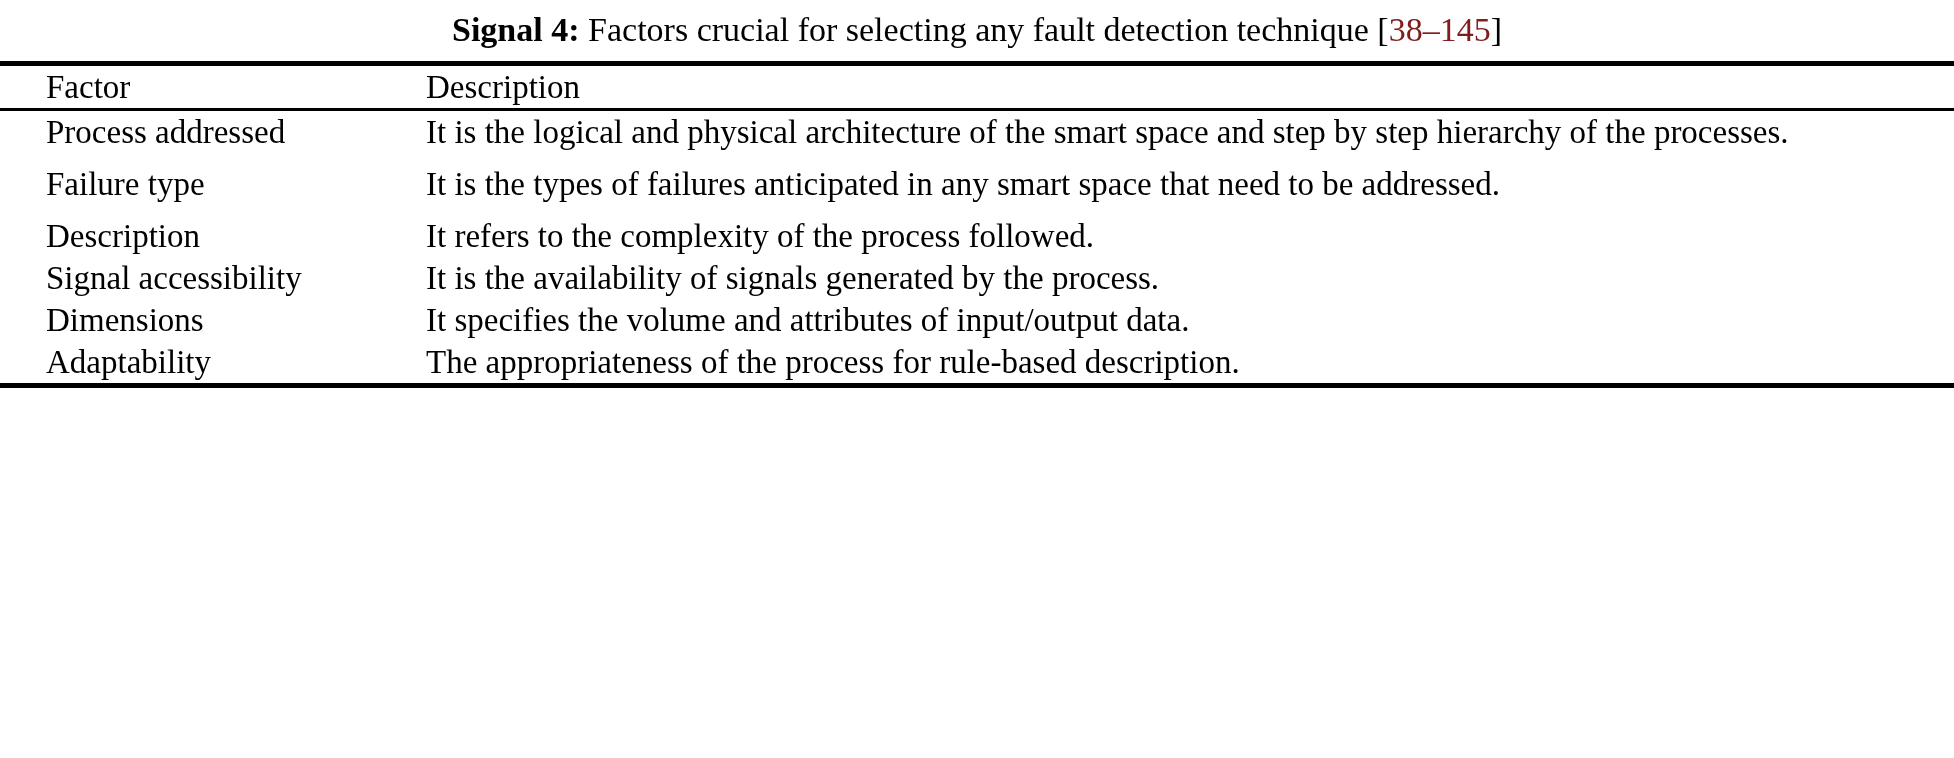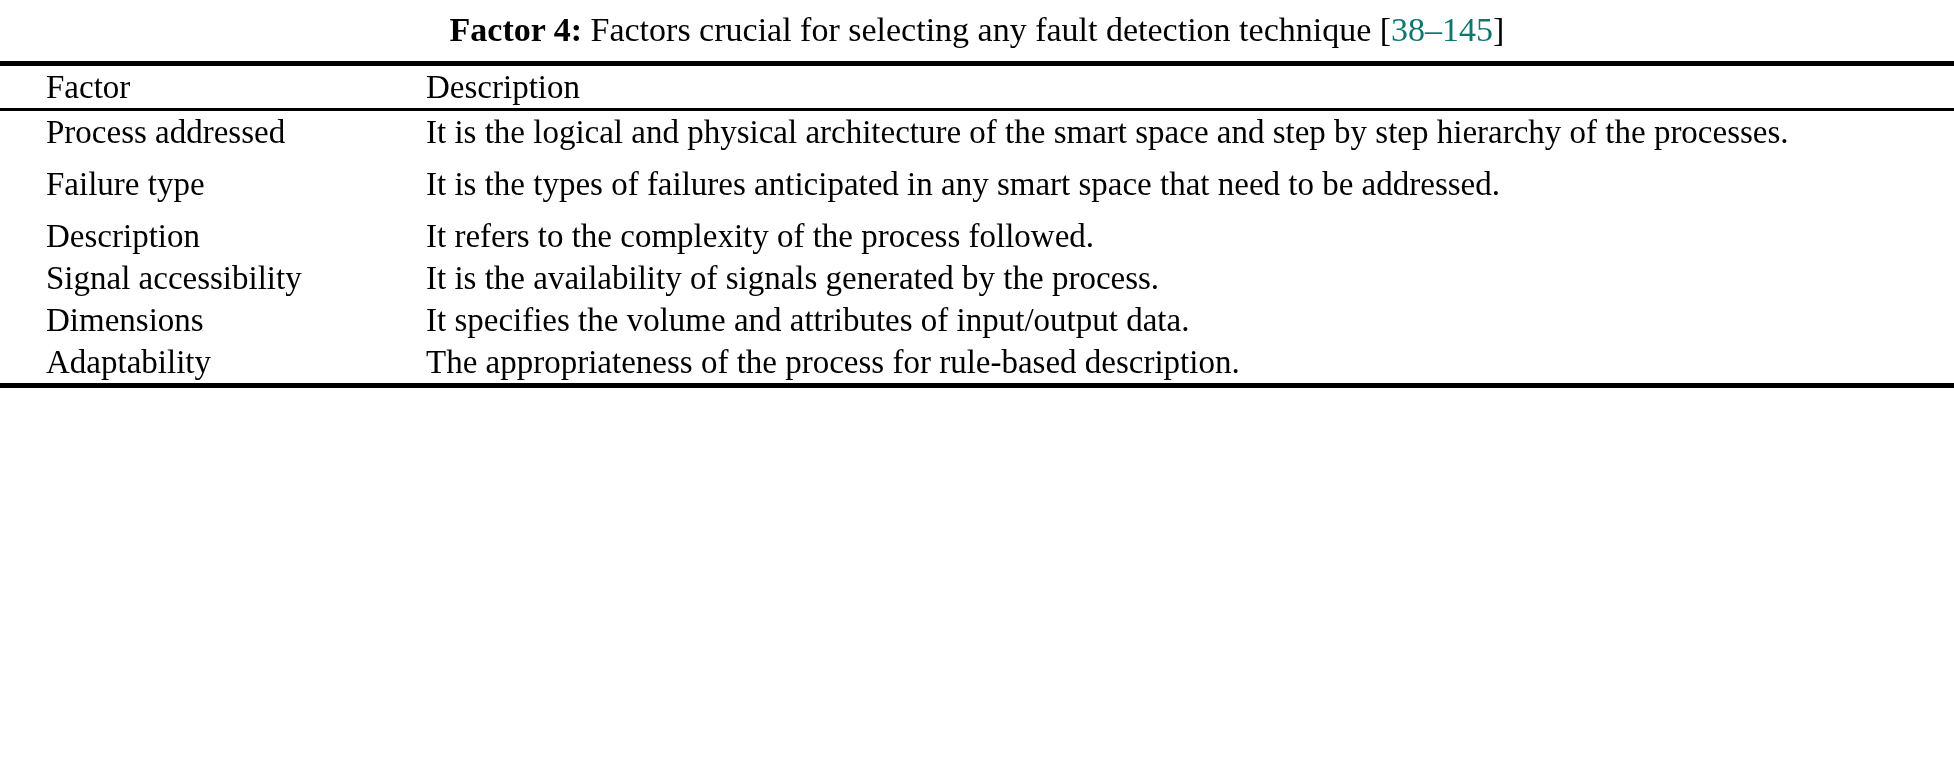--- a/index.html
+++ b/index.html
@@ -89,23 +89,23 @@
   tbody td.td-desc   { padding-left: 8px; }
 
   tbody tr.tall td { padding-bottom: 10px; }
 </style>
 </head>
 <body>
 
 <div class="table-figure">
 
   <div class="caption">
-    <span class="caption-label">Factor 4:</span>
+    <span class="caption-label">Signal 4:</span>
     <span class="caption-text">Factors crucial for selecting any fault detection technique</span>
-    <span class="cite-open">[</span><span class="cite-link" style="color: #0f766e;">38–145</span><span class="cite-close">]</span>
+    <span class="cite-open">[</span><span class="cite-link" style="color: #7f1d1d;">38–145</span><span class="cite-close">]</span>
   </div>
 
   <div class="rule-thick-top"></div>
 
   <table class="tbl">
     <colgroup>
       <col class="c-factor">
       <col class="c-desc">
     </colgroup>
     <thead>

